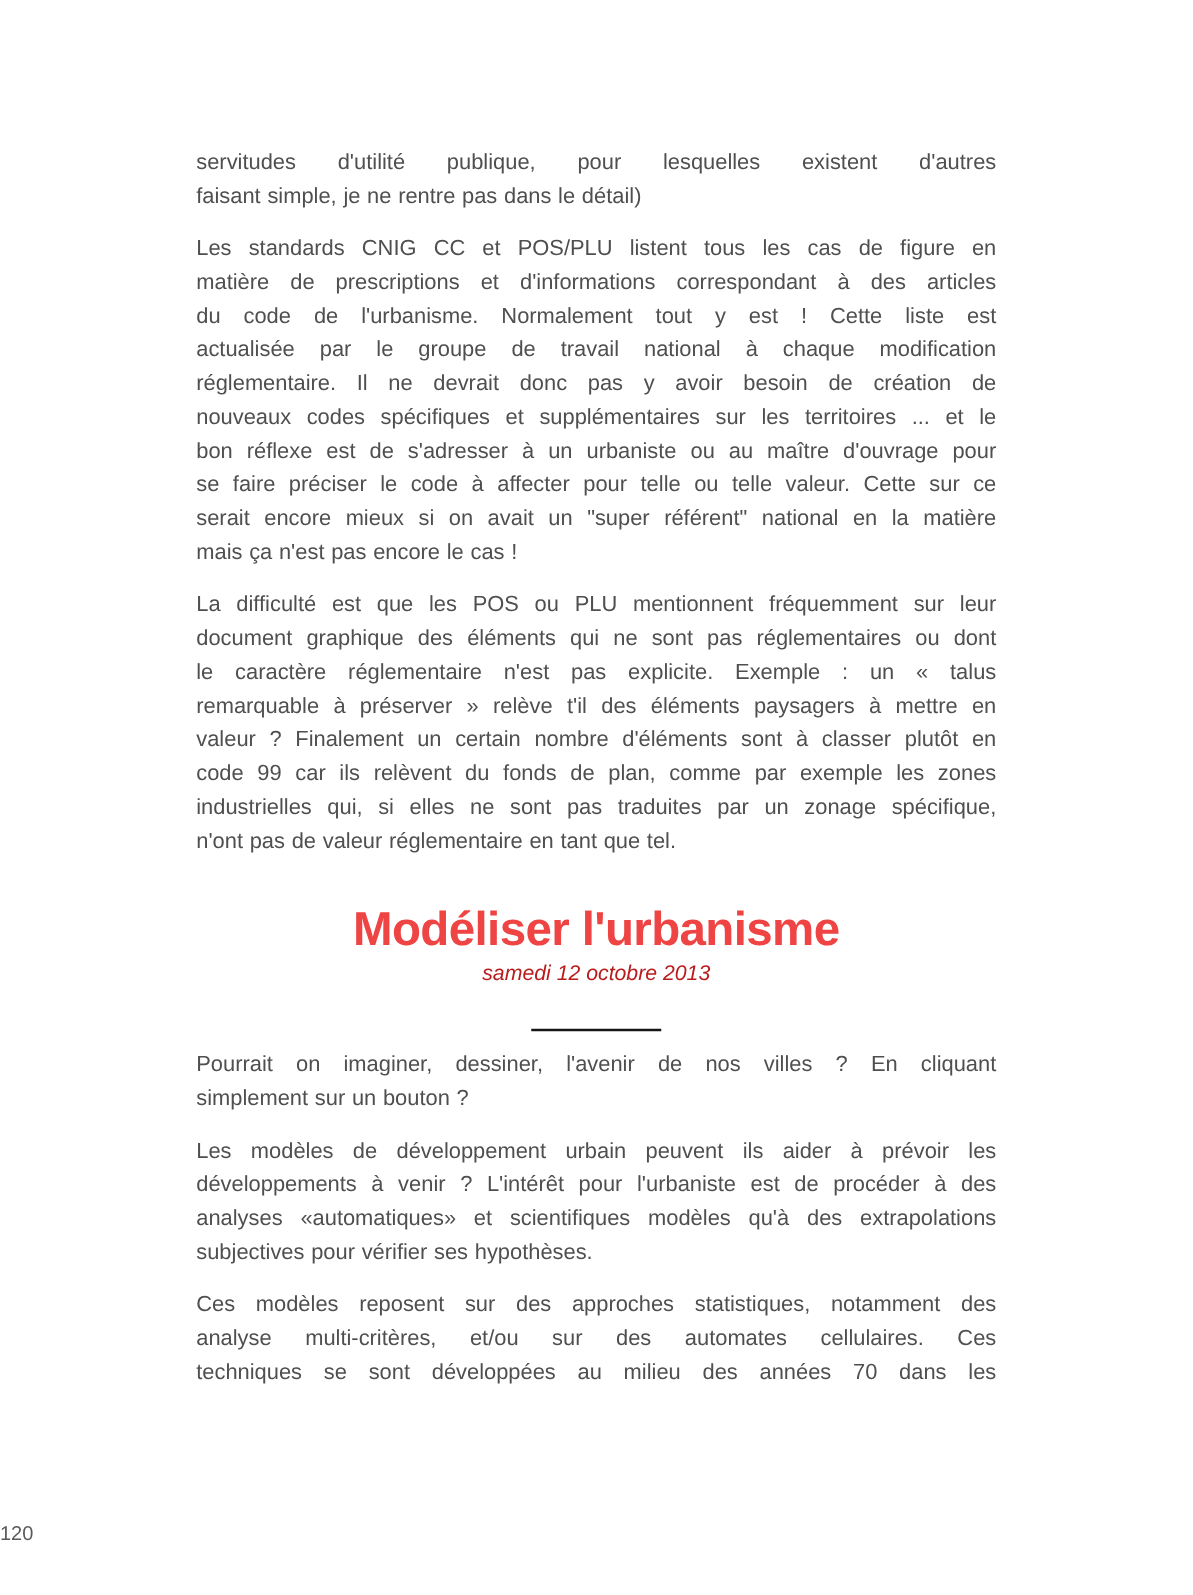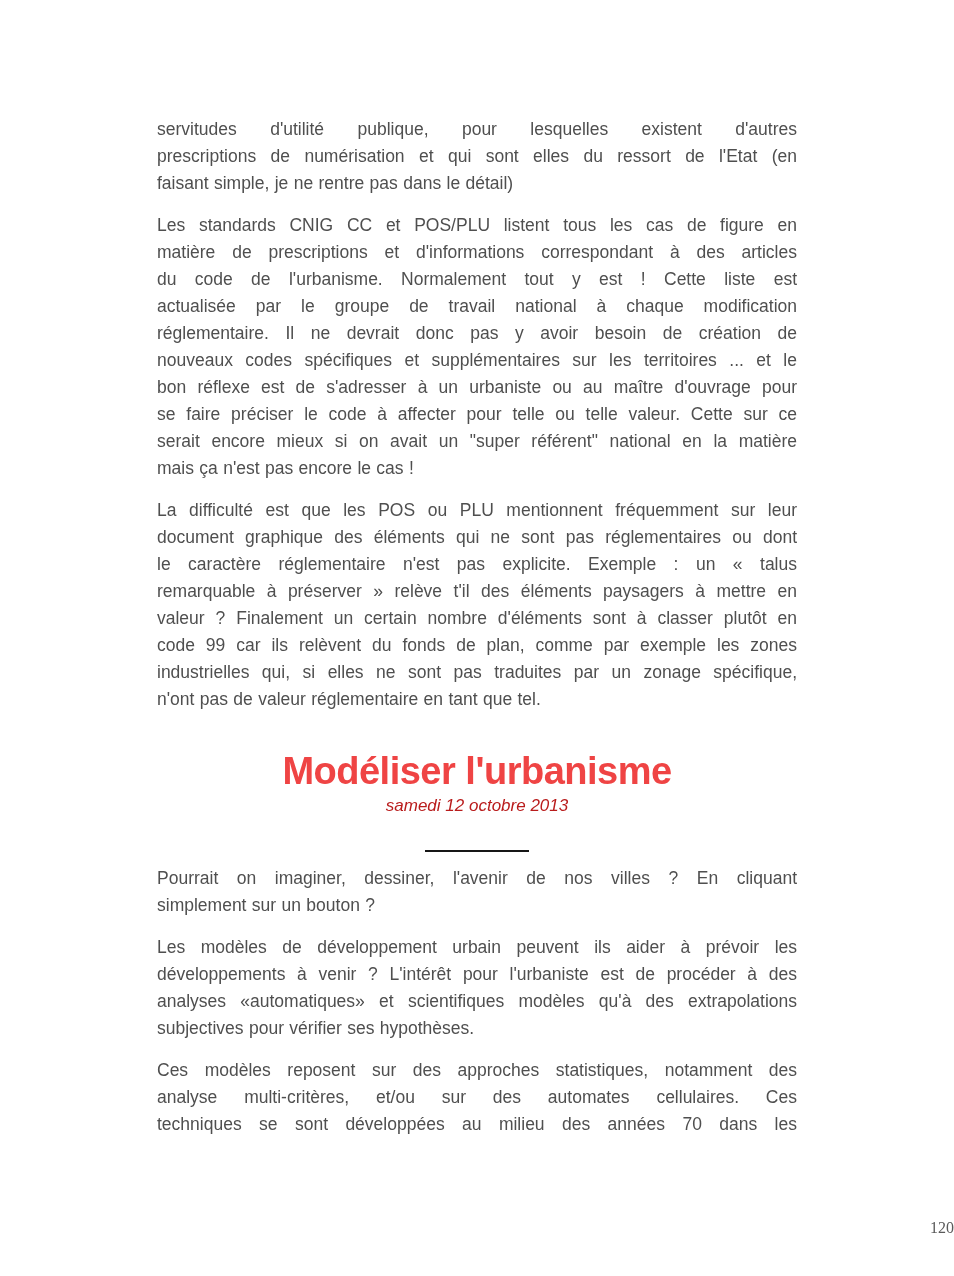--- a/index.html
+++ b/index.html
@@ -60,37 +60,36 @@
     width: 104px;
     height: 0;
     border-bottom: 2px solid #161616;
     margin: 33px auto 13px auto;
   }
   .page-footer {
     position: absolute;
     top: 1218px;
     left: 0;
     width: 100%;
-    text-align: right;
-    font-family: Liberation Serif, serif;
+    text-align: left;
+    font-family: Liberation Sans, sans-serif;
     font-size: 16px;
     line-height: 20px;
     color: #5a5a5a;
   }
 </style>
 </head>
 <body>
 
 <div class="page">
   <div class="content">
 
     <section>
         <div class="para">
           <div class="line">servitudes d'utilité publique, pour lesquelles existent d'autres</div>
-          <div class="line">prescriptions de numérisation et qui sont elles du ressort de l'Etat (en</div>
           <div class="line last">faisant simple, je ne rentre pas dans le détail)</div>
         </div>
         <div class="para">
           <div class="line">Les standards CNIG CC et POS/PLU listent tous les cas de figure en</div>
           <div class="line">matière de prescriptions et d'informations correspondant à des articles</div>
           <div class="line">du code de l'urbanisme. Normalement tout y est ! Cette liste est</div>
           <div class="line">actualisée par le groupe de travail national à chaque modification</div>
           <div class="line">réglementaire. Il ne devrait donc pas y avoir besoin de création de</div>
           <div class="line">nouveaux codes spécifiques et supplémentaires sur les territoires ... et le</div>
           <div class="line">bon réflexe est de s'adresser à un urbaniste ou au maître d'ouvrage pour</div>

